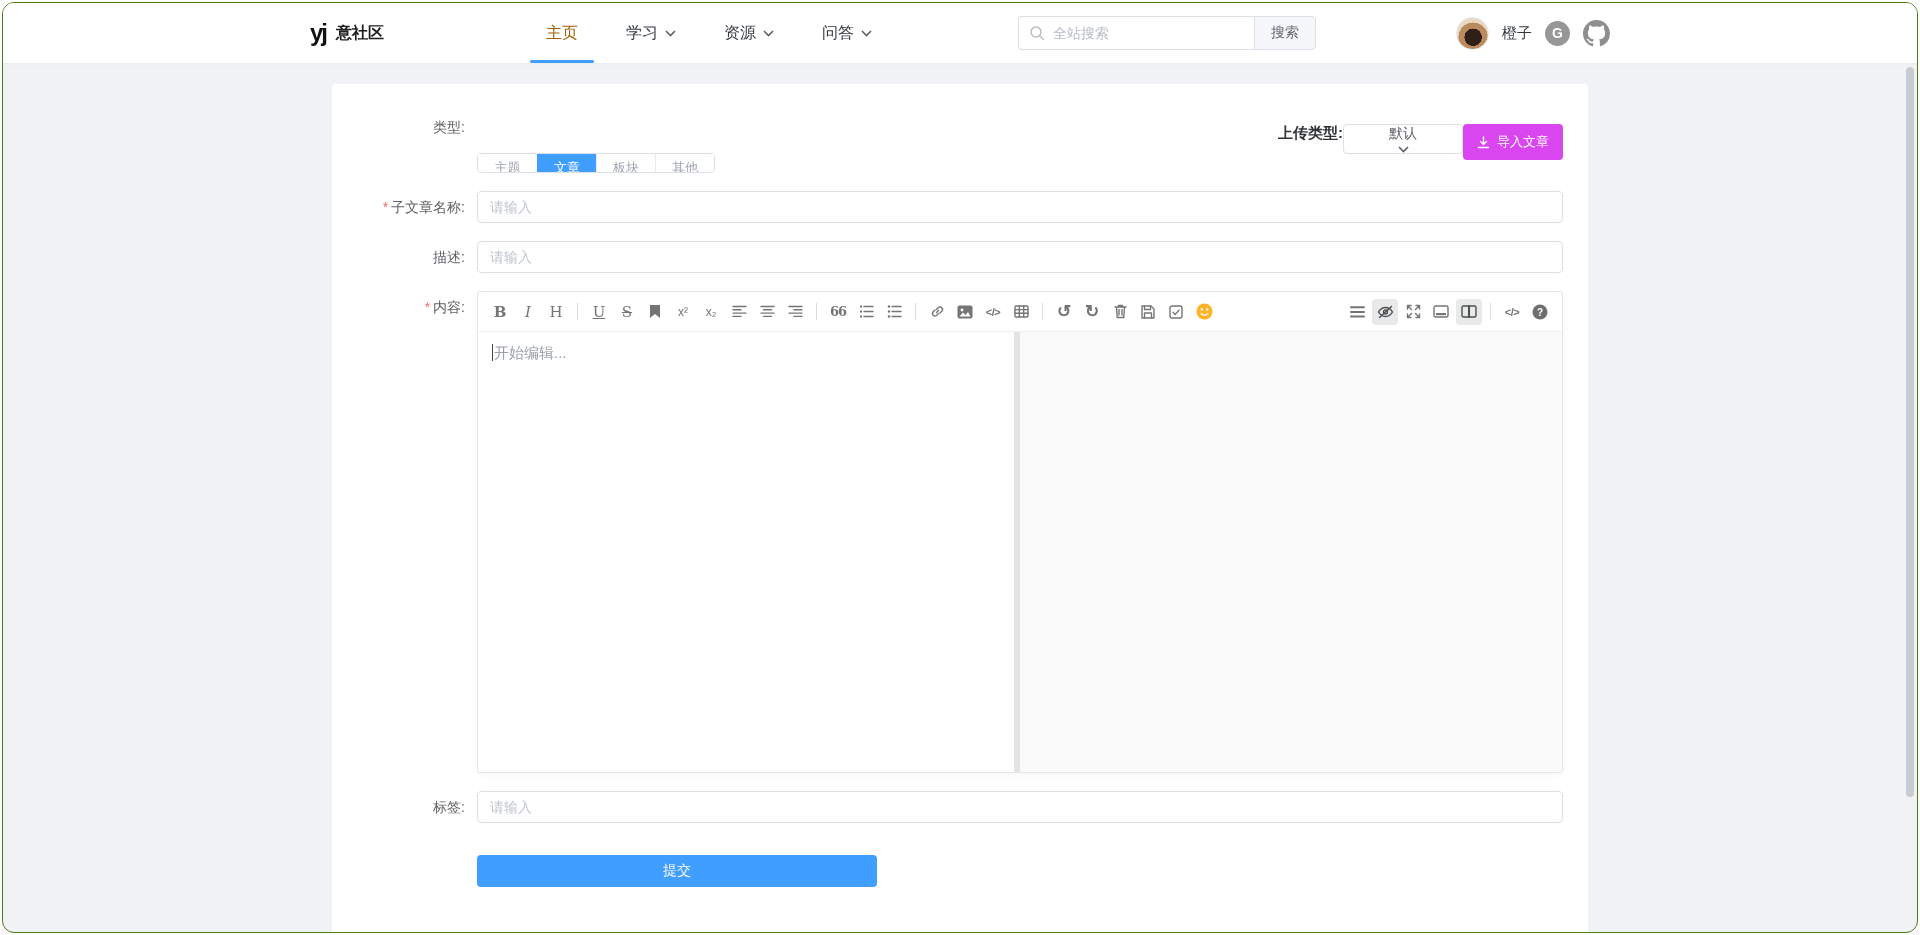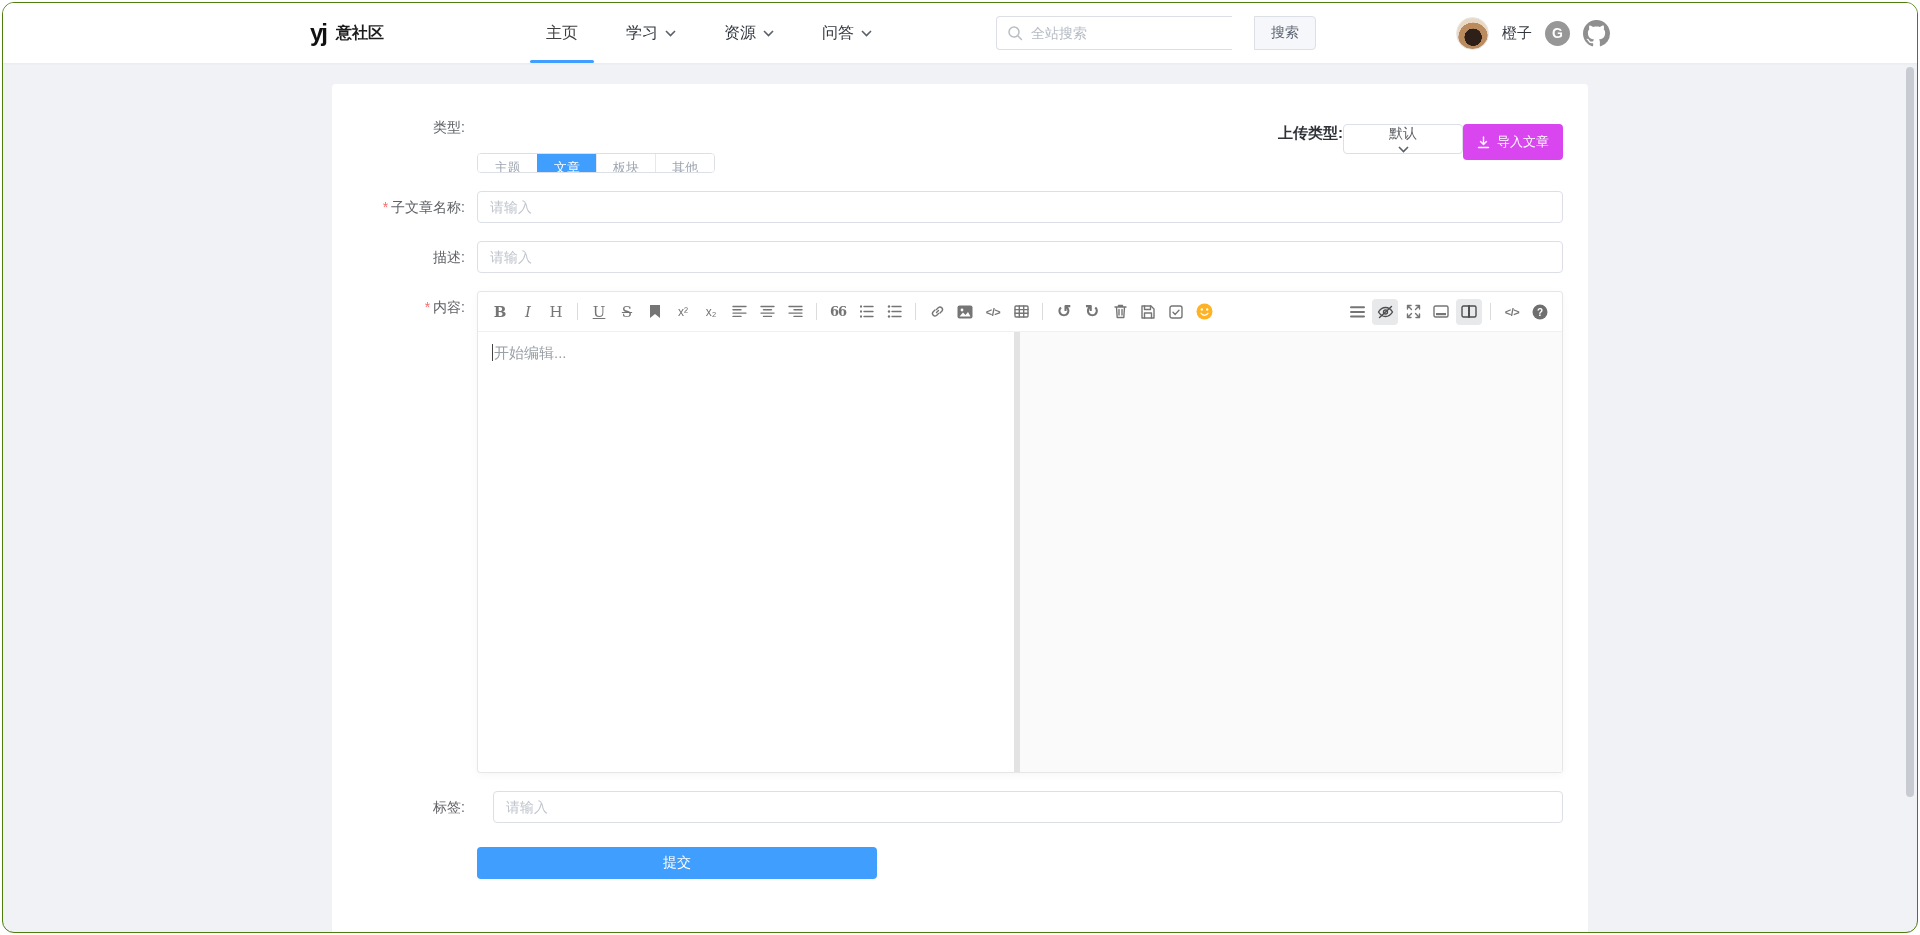--- a/index.html
+++ b/index.html
@@ -10,27 +10,27 @@
 
   
   .header { height:60px; background:#fff; box-shadow:0 1px 2px rgba(0,0,0,.04); position:relative; }
   .header-inner { width:1300px; margin:0 auto; height:100%; display:flex; align-items:center; }
   .logo { display:flex; align-items:center; gap:10px; }
   .logo-mark { font-weight:900; font-size:24px; color:#111; letter-spacing:-2px; line-height:1; }
   .logo-text { font-size:16px; font-weight:700; color:#1c1c1c; }
   .nav { display:flex; height:100%; margin-left:138px; }
   .nav-item { position:relative; height:100%; display:flex; align-items:center; gap:7px;
               padding:0 16px; margin:0 8px; font-size:16px; color:#33383f; cursor:pointer; }
-  .nav-item.active { color:#404040; }
+  .nav-item.active { color:#a16207; }
   .nav-item.active::after { content:""; position:absolute; left:0; right:0; bottom:0;
               height:3px; background:#409eff; border-radius:2px; }
   .chev { width:11px; height:7px; }
   .chev polyline { fill:none; stroke:#5a6068; stroke-width:1.6; }
 
-  .search-wrap { margin-left:auto; display:flex;gap:22px; }
+  .search-wrap { margin-left:auto; display:flex; }
   .search-box { position:relative; }
   .search-input { width:236px; height:34px; border:1px solid #dcdfe6; border-right:none;
                   border-radius:4px 0 0 4px; padding:0 10px 0 34px; font-size:14px; color:#333;
                   outline:none; background:#fff; }
   .search-input::placeholder { color:#b6bcc5; }
   .search-icon { position:absolute; left:11px; top:9px; }
   .search-btn { width:62px; height:34px; border:1px solid #dcdfe6; background:#f5f7fa;
                 border-radius:0 4px 4px 0; font-size:14px; color:#5f6673; cursor:pointer; }
 
   .user-cluster { display:flex; align-items:center; margin-left:140px; gap:13px; }
@@ -365,21 +365,21 @@
               <div class="edit-pane">
                 <span class="caret"></span><span class="edit-placeholder">开始编辑...</span>
               </div>
               <div class="pane-divider"></div>
               <div class="preview-pane"></div>
             </div>
           </div>
         </div>
       </div>
 
-      <div class="form-row" style="margin-bottom:24px;gap:16px;">
+      <div class="form-row" style="margin-bottom:32px;">
         <div class="form-label">
           <span class="req"></span><span>标签:</span>
         </div>
         <div class="form-control">
           <input class="text-input" placeholder="请输入" style="">
         </div>
       </div>
 
       <div class="form-row" style="margin-bottom:0;">
         <div class="form-label"></div>

